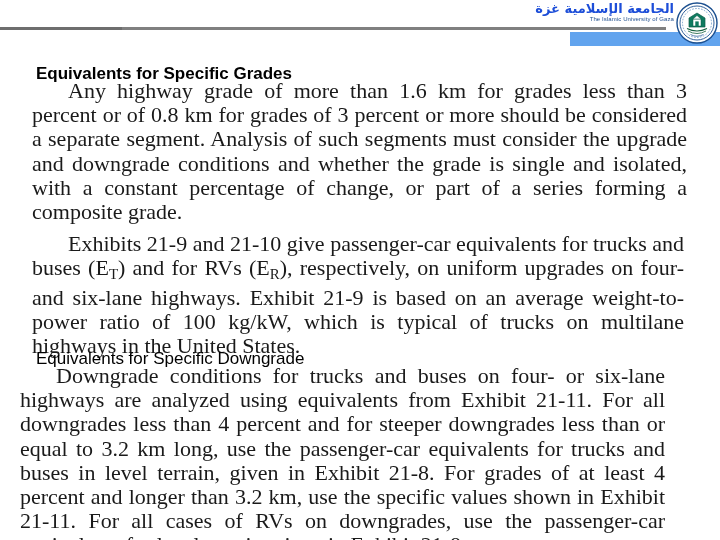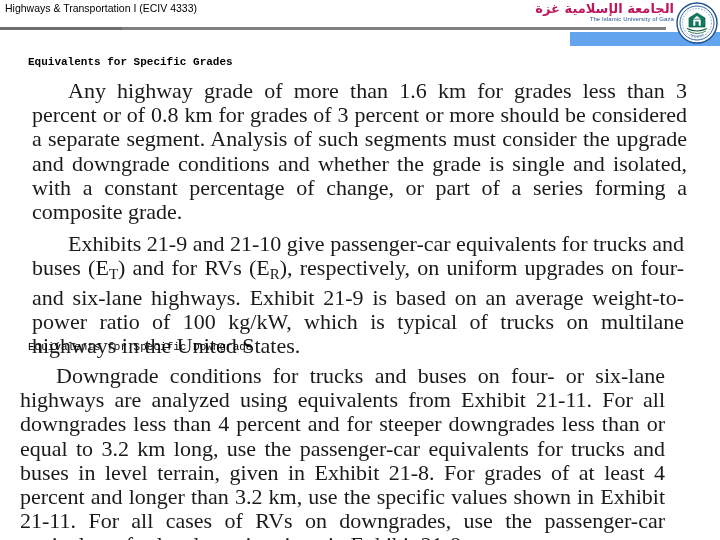--- a/index.html
+++ b/index.html
@@ -108,24 +108,24 @@
   
   #slide-body {
     position: absolute;
     left: 0;
     top: 48px;
     width: 720px;
     height: 492px;
   }
 
   .section-heading {
-    font-family: Liberation Mono, monospace;
-    font-size: 11px;
+    font-family: Liberation Sans, sans-serif;
+    font-size: 17px;
     color: #000000;
-    margin: 4px;
+    margin: 12px;
     padding: 0;
     white-space: nowrap;
   }
   .section-heading.bold { font-weight: bold; }
   .section-heading.regular { font-weight: normal; }
 
   .body-paragraph {
     font-family: "Liberation Serif", serif;
     font-size: 22px;
     line-height: 24.2px;
@@ -148,29 +148,28 @@
   #para-upgrades       { position: absolute; left: 32px;  top: 184px; width: 652px; }
   #heading-downgrades  { position: absolute; left: 24px;  top: 289px; }
   #para-downgrades     { position: absolute; left: 20px;  top: 316px; width: 645px; }
 </style>
 </head>
 <body>
 
 <div id="slide-header">
 
   <div id="course-info">
-    <span class="line">Highways &amp; Transportation I (ECIV 4333)</span>
   </div>
 
   <div id="header-rule" style="background: rgb(128, 128, 128);"></div>
   <div id="header-rule-left"></div>
   <div id="header-blue-bar" style="background: rgb(98, 164, 238);"></div>
 
   <div id="university-logo">
-    <div id="logo-arabic" style="color: #be185d;">الجامعة الإسلامية غزة</div>
+    <div id="logo-arabic" style="color: #1d4ed8;">الجامعة الإسلامية غزة</div>
     <div id="logo-latin">The Islamic University of Gaza</div>
     <svg id="logo-seal" viewBox="0 0 42 42" xmlns="http://www.w3.org/2000/svg">
       <circle cx="21" cy="21" r="20" fill="#ffffff" stroke="#1b4f8f" stroke-width="1.4"></circle>
       <circle cx="21" cy="21" r="17" fill="#ffffff" stroke="#1b4f8f" stroke-width="0.9"></circle>
       <circle cx="21" cy="21" r="14.5" fill="none" stroke="#2f6fae" stroke-width="0.6" stroke-dasharray="1.6 1.4"></circle>
       <path d="M13 16 L21 11 L29 16 L29 25 L13 25 Z" fill="#0e7a5f" stroke="#0b5c48" stroke-width="0.7"></path>
       <rect x="17" y="17" width="8" height="7" fill="#ffffff" stroke="#0b5c48" stroke-width="0.5"></rect>
       <path d="M17 17 L21 13.5 L25 17 Z" fill="#ffffff" stroke="#0b5c48" stroke-width="0.5"></path>
       <rect x="19.3" y="19.4" width="3.4" height="4.6" fill="#0e7a5f"></rect>
       <path d="M11 26.5 Q21 31.5 31 26.5" fill="none" stroke="#14603f" stroke-width="1.1"></path>

